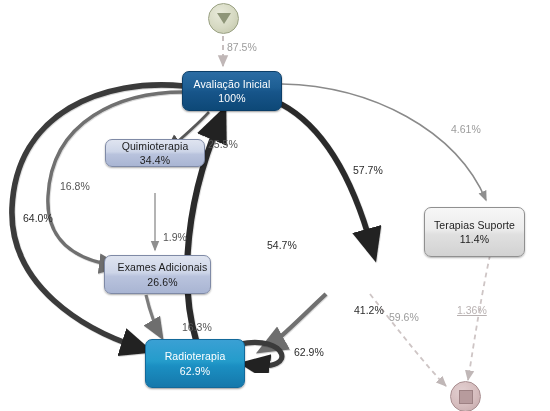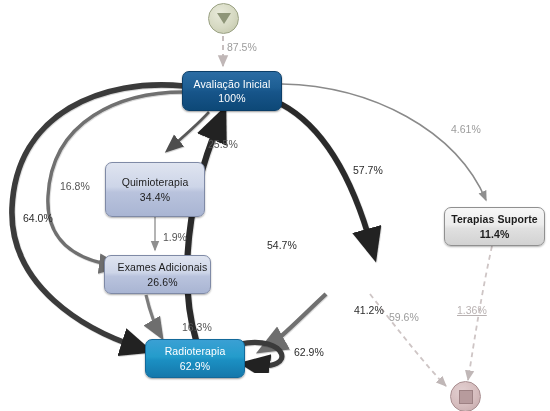--- a/index.html
+++ b/index.html
@@ -167,37 +167,37 @@
 
   <div class="terminal terminal-end" style="left:450px; top:381px; width:31px; height:31px;">
     <div class="sq"></div>
   </div>
 
   <div class="node node-navy" style="left:182px; top:71px; width:100px; height:40px;">
     <span class="n-title">Avaliação Inicial</span>
     <span class="n-value">100%</span>
   </div>
 
-  <div class="node node-steel" style="left:105px; top:162px; width:100px; height:55px;">
+  <div class="node node-steel" style="left:105px; top:139px; width:100px; height:28px;">
     <span class="n-title">Quimioterapia</span>
     <span class="n-value">34.4%</span>
   </div>
 
   <div class="node node-steel" style="left:104px; top:255px; width:107px; height:39px;padding-left:10px;">
     <span class="n-title">Exames Adicionais</span>
     <span class="n-value">26.6%</span>
   </div>
 
 
-  <div class="node node-gray" style="left:444px; top:207px; width:101px; height:39px;font-weight:bold;">
+  <div class="node node-gray" style="left:424px; top:207px; width:101px; height:50px;">
     <span class="n-title">Terapias Suporte</span>
     <span class="n-value">11.4%</span>
   </div>
 
-  <div class="node node-blue" style="left:145px; top:339px; width:100px; height:39px;">
+  <div class="node node-blue" style="left:145px; top:339px; width:100px; height:49px;">
     <span class="n-title">Radioterapia</span>
     <span class="n-value">62.9%</span>
   </div>
 
   <div class="edge-label lbl-light" style="left:227px; top:42px;">87.5%</div>
 
   <div class="edge-label lbl-mid" style="left:208px; top:123px;">25.5%</div>
 
   <div class="edge-label lbl-mid" style="left:163px; top:216px;">1.9%</div>
 

